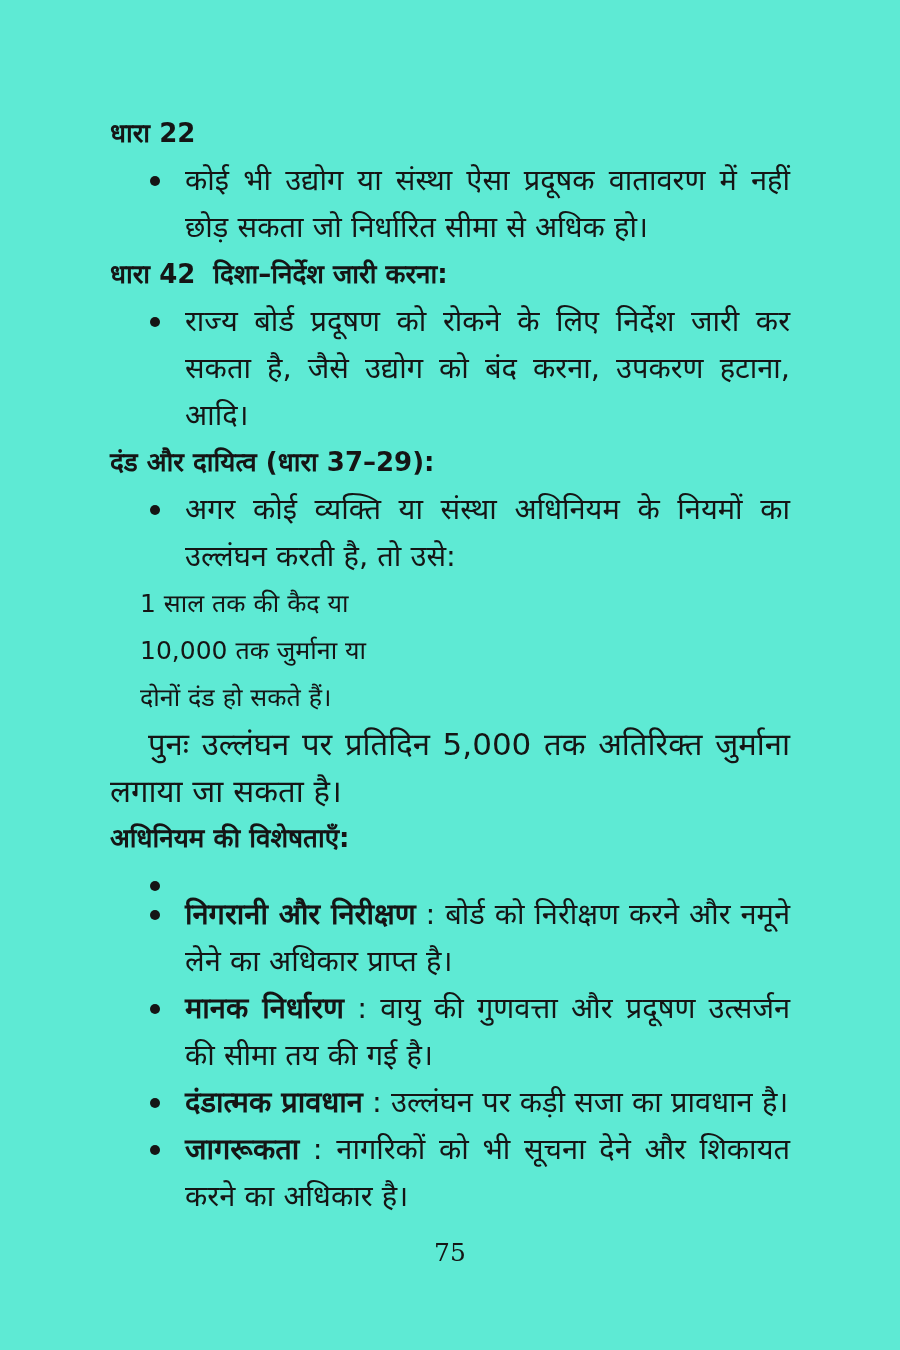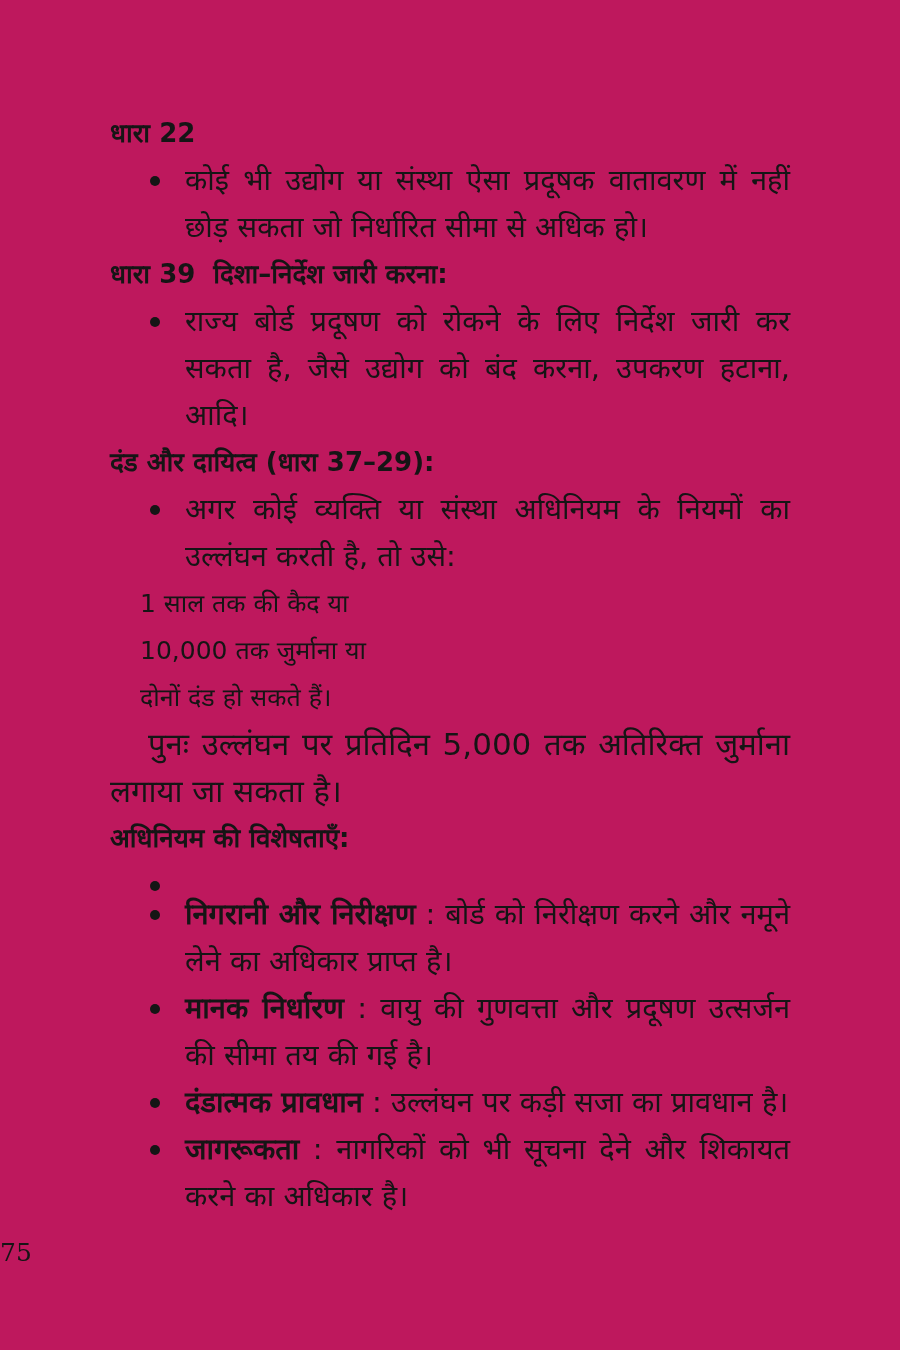--- a/index.html
+++ b/index.html
@@ -5,21 +5,21 @@
   html, body {
     margin: 0;
     padding: 0;
     background: #ffffff;
   }
   .page {
     position: relative;
     width: 900px;
     height: 1350px;
     box-sizing: border-box;
-    background: #be185d;
+    background: #5eead4;
     color: #151515;
     font-family: "DejaVu Sans", sans-serif;
     padding: 110px 110px 0 110px;
     overflow: hidden;
   }
   .section-title {
     display: flex;
     column-gap: 18px;
     font-size: 26px;
     font-weight: 700;
@@ -69,41 +69,41 @@
     line-height: 47px;
     text-align: justify;
     text-align-last: left;
     text-indent: 38px;
   }
   .page-number {
     position: absolute;
     left: 0;
     right: 0;
     top: 1238px;
-    text-align: left;
+    text-align: center;
     font-family: "DejaVu Serif", serif;
     font-size: 25px;
     color: #151515;
   }
 </style>
 </head>
 <body>
 
 <div class="page">
 
   <h2 class="section-title">
     <span>धारा 22</span>
   </h2>
   <div class="bullet">
     <span class="dot"></span>
     <p class="btext">कोई भी उद्योग या संस्था ऐसा प्रदूषक वातावरण में नहीं छोड़ सकता जो निर्धारित सीमा से अधिक हो।</p>
   </div>
 
   <h2 class="section-title">
-    <span>धारा 39</span>
+    <span>धारा 42</span>
     <span>दिशा–निर्देश जारी करना:</span>
   </h2>
   <div class="bullet">
     <span class="dot"></span>
     <p class="btext">राज्य बोर्ड प्रदूषण को रोकने के लिए निर्देश जारी कर सकता है, जैसे उद्योग को बंद करना, उपकरण हटाना, आदि।</p>
   </div>
 
   <h2 class="section-title">
     <span>दंड और दायित्व (धारा 37–29):</span>
   </h2>

